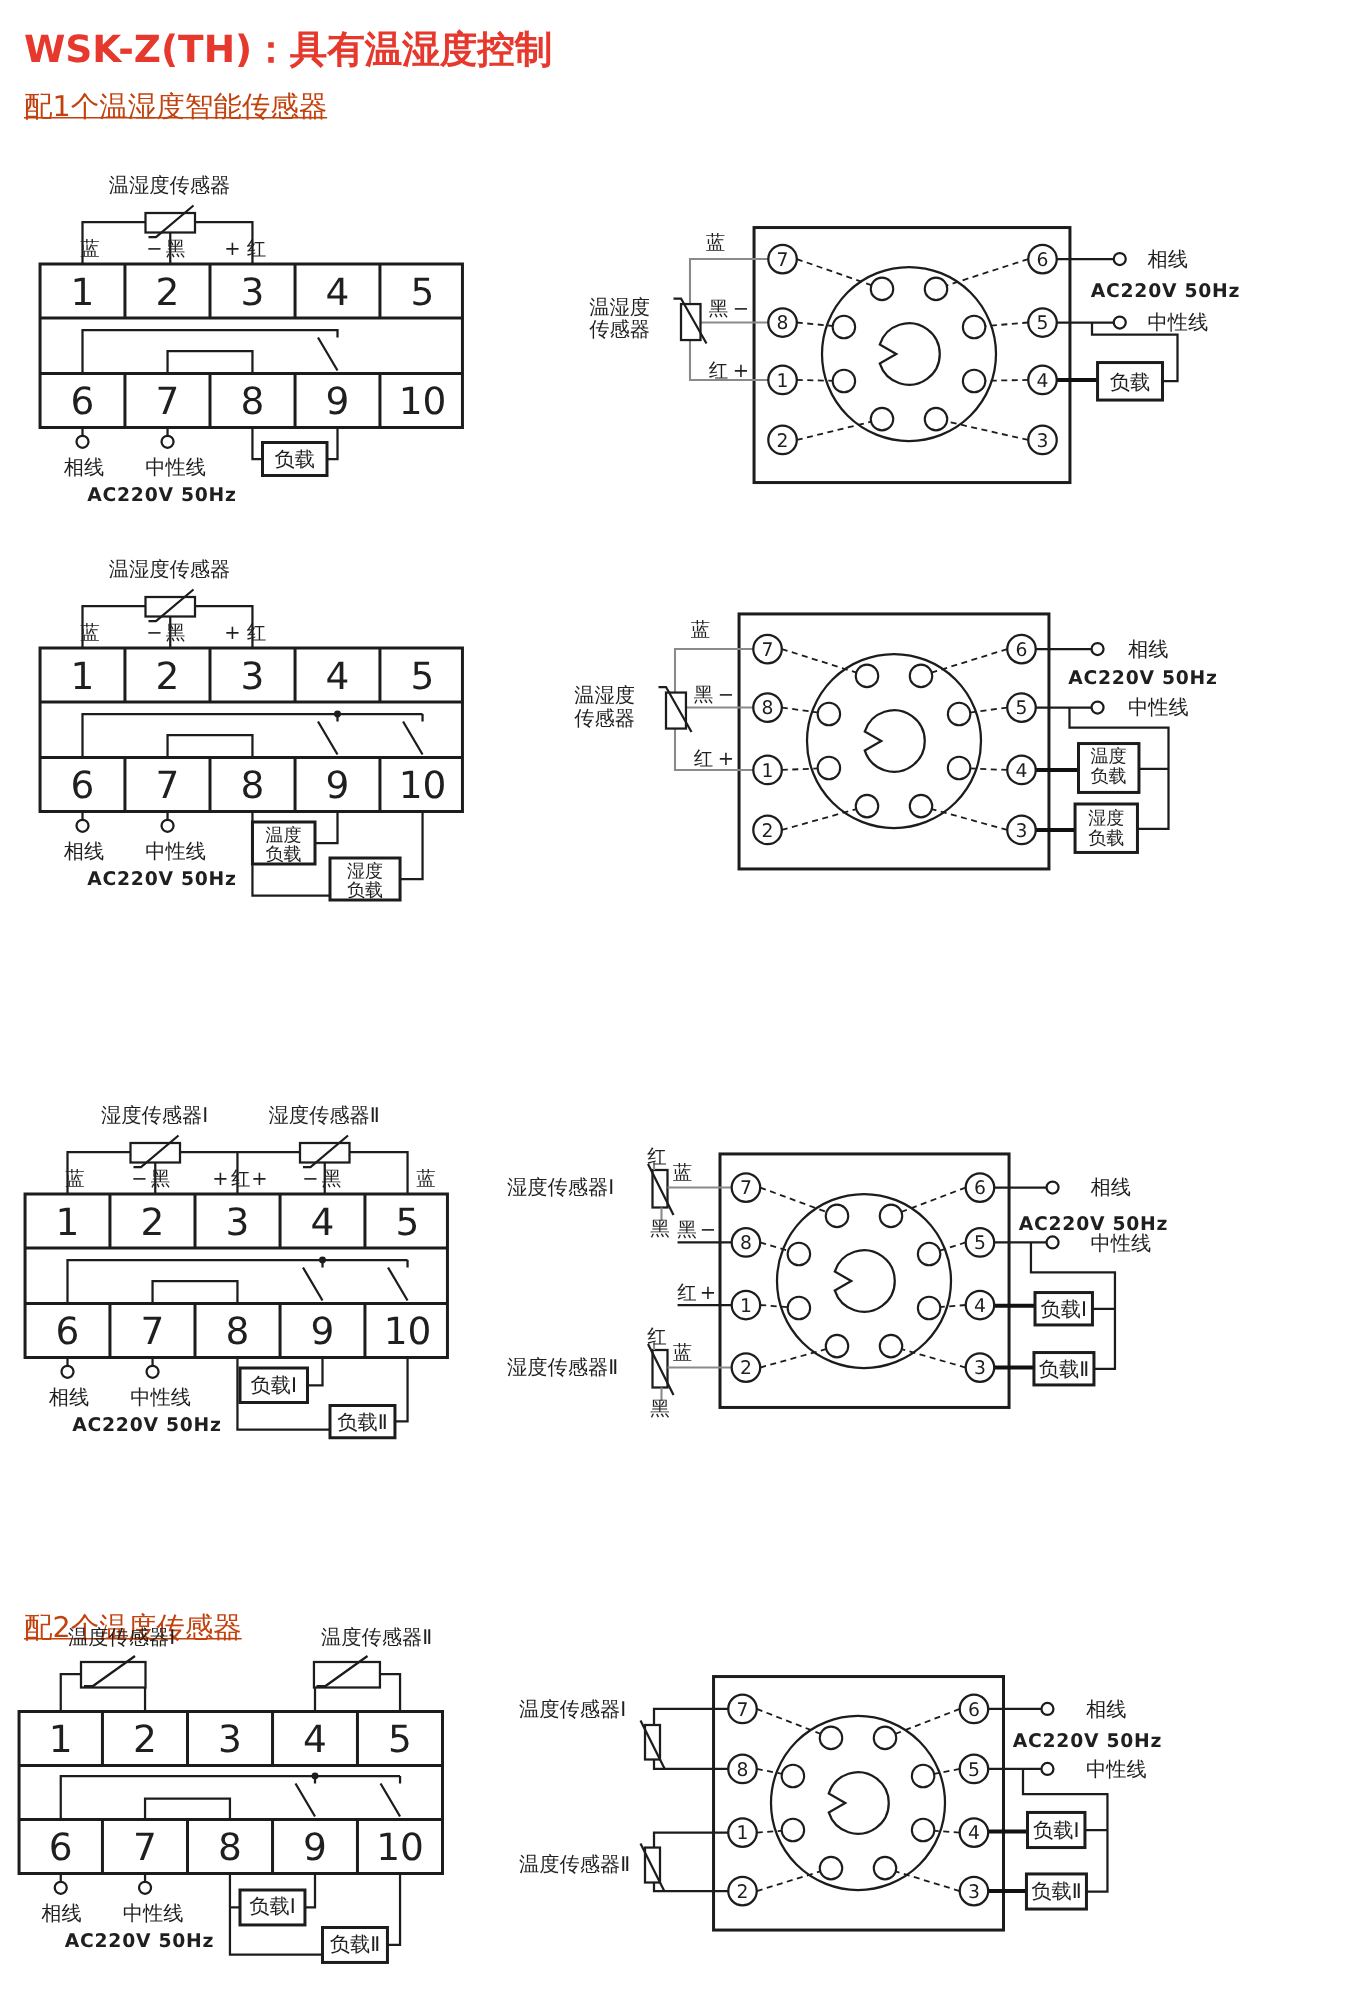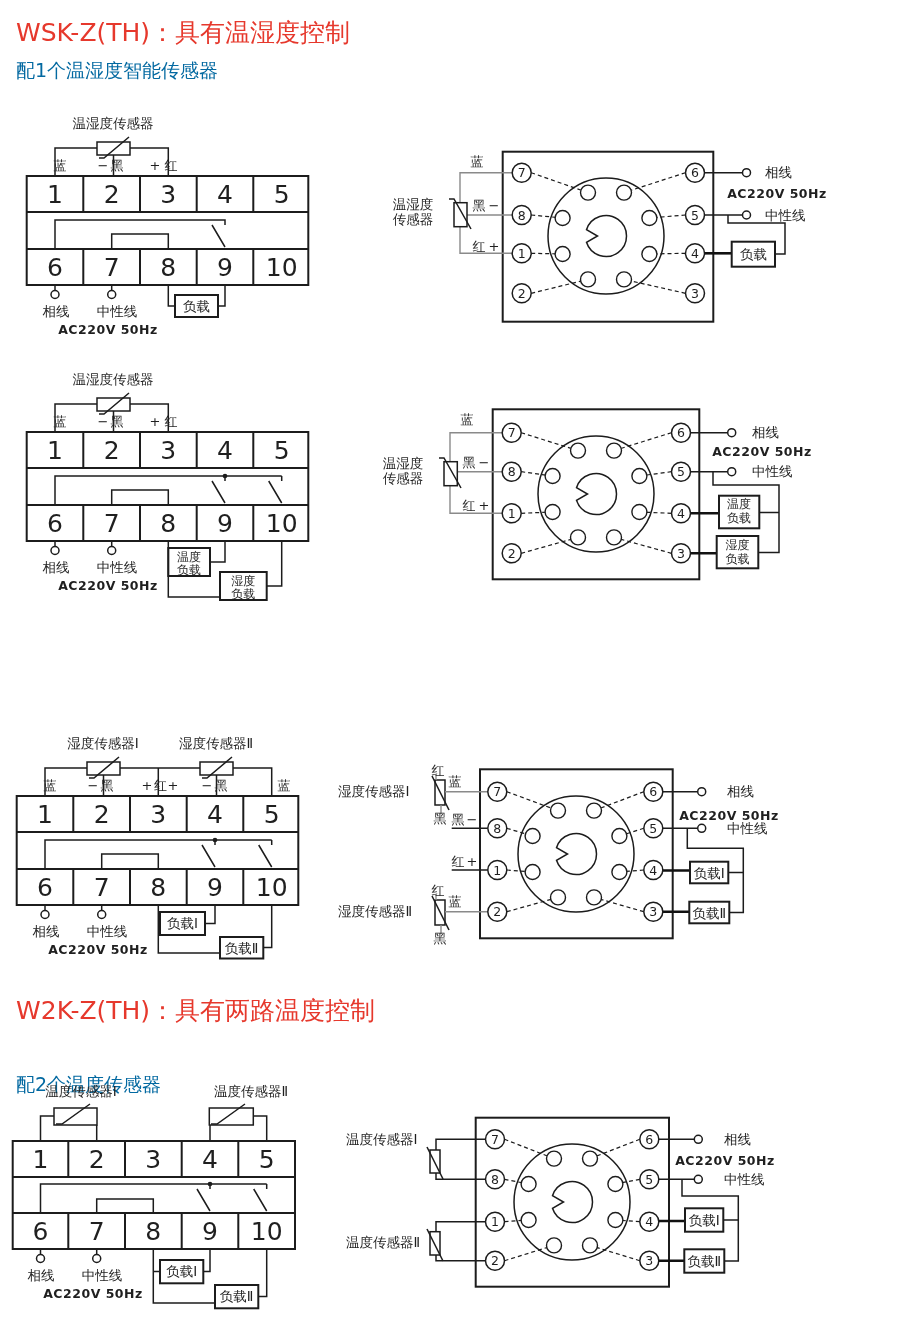--- a/index.html
+++ b/index.html
@@ -1,19 +1,19 @@
 <!DOCTYPE html>
 <html><head>
 <meta charset="utf-8">
 <style>
   html,body{margin:0;padding:0;background:#fff;}
   #page{position:relative;width:900px;height:1342px;background:#fff;overflow:hidden;
         font-family:"DejaVu Sans","Liberation Sans",sans-serif;}
-  .heading{position:absolute;left:16px;font-size:25px;font-weight:400;color:#e6382c;white-space:nowrap;}
-  .subtitle{position:absolute;left:16px;font-size:19px;color:#0369a1;white-space:nowrap;}
+  .heading{position:absolute;left:16px;font-size:25px;font-weight:700;color:#e6382c;white-space:nowrap;}
+  .subtitle{position:absolute;left:16px;font-size:19px;color:#c2410c;white-space:nowrap;text-decoration:underline;}
   svg{position:absolute;overflow:visible;}
   svg text{font-family:"DejaVu Sans","Liberation Sans",sans-serif;fill:#1f1f1f;}
   .num{font-size:25px;text-anchor:middle;}
   .pin{font-size:12.5px;text-anchor:middle;}
   .sm{font-size:13px;text-anchor:middle;}
   .cn{font-size:13.5px;text-anchor:middle;}
   .cns{font-size:13.5px;text-anchor:start;}
   .ac{font-size:12.5px;font-weight:700;text-anchor:middle;letter-spacing:0.5px;}
   .ld{font-size:13.5px;text-anchor:middle;}
   .ld2{font-size:12px;text-anchor:middle;}
@@ -329,21 +329,20 @@
     <text class="pin" x="323.3" y="102.8">5</text>
     <text class="pin" x="323.3" y="144.5">4</text>
     <text class="pin" x="323.3" y="186.2">3</text>
     <text class="cns" x="397" y="66">相线</text>
     <text class="ac" x="399" y="90">AC220V 50Hz</text>
     <text class="cns" x="397" y="103">中性线</text>
     <text class="ld" x="379.2" y="147.5">负载Ⅰ</text>
     <text class="ld" x="379.3" y="187.5">负载Ⅱ</text>
   </svg>
 
-  <div class="heading" style="top:994px">W2K-Z(TH)：具有两路温度控制</div>
   <div class="subtitle" style="top:1072px">配2个温度传感器</div>
 
   <svg style="left:0px;top:1078px" width="320" height="252" viewBox="0 0 320 252">
     <g>
       <rect class="k" x="54" y="30" width="43" height="17"></rect>
       <path class="k" d="M56,46 h6 l28,-20"></path>
       <rect class="k" x="209.3" y="30" width="44" height="17"></rect>
       <path class="k" d="M211,46 h6 l28,-20"></path>
       <path class="k" d="M54,38 H40.5 V63 M96.7,47 V63 M210,47 V63 M253.3,38 H266.7 V63"></path>
       <rect class="kk" x="12.7" y="63" width="282.3" height="108"></rect>

